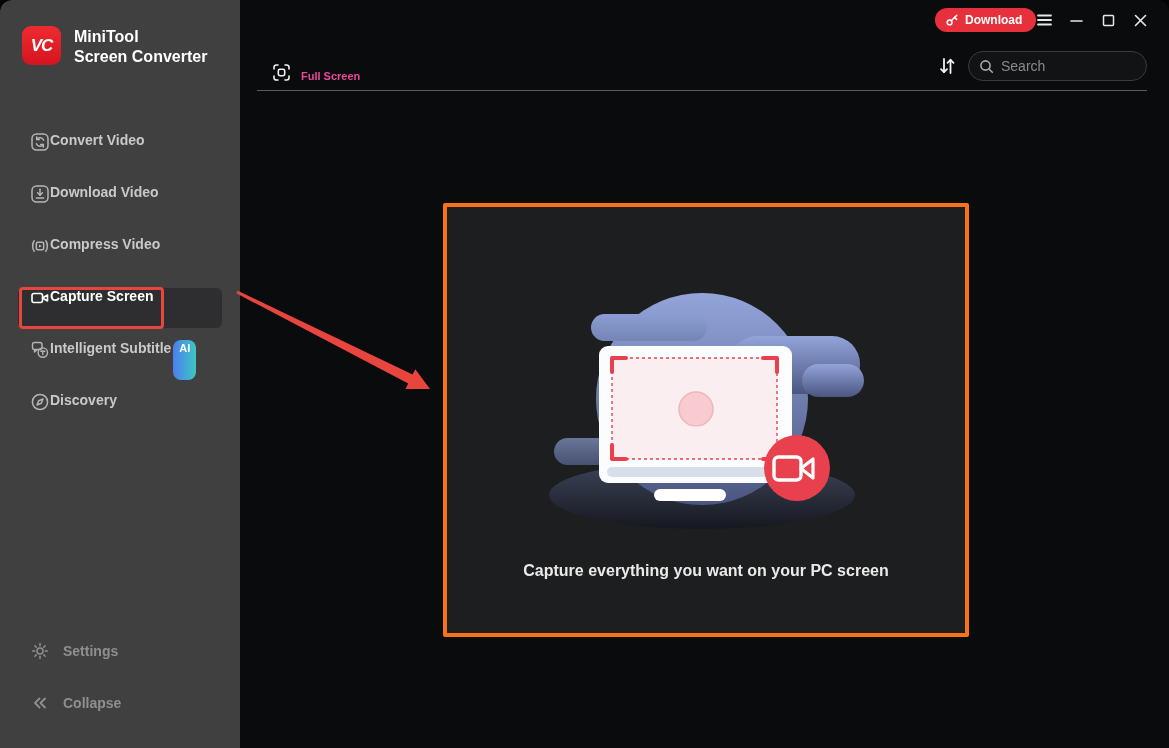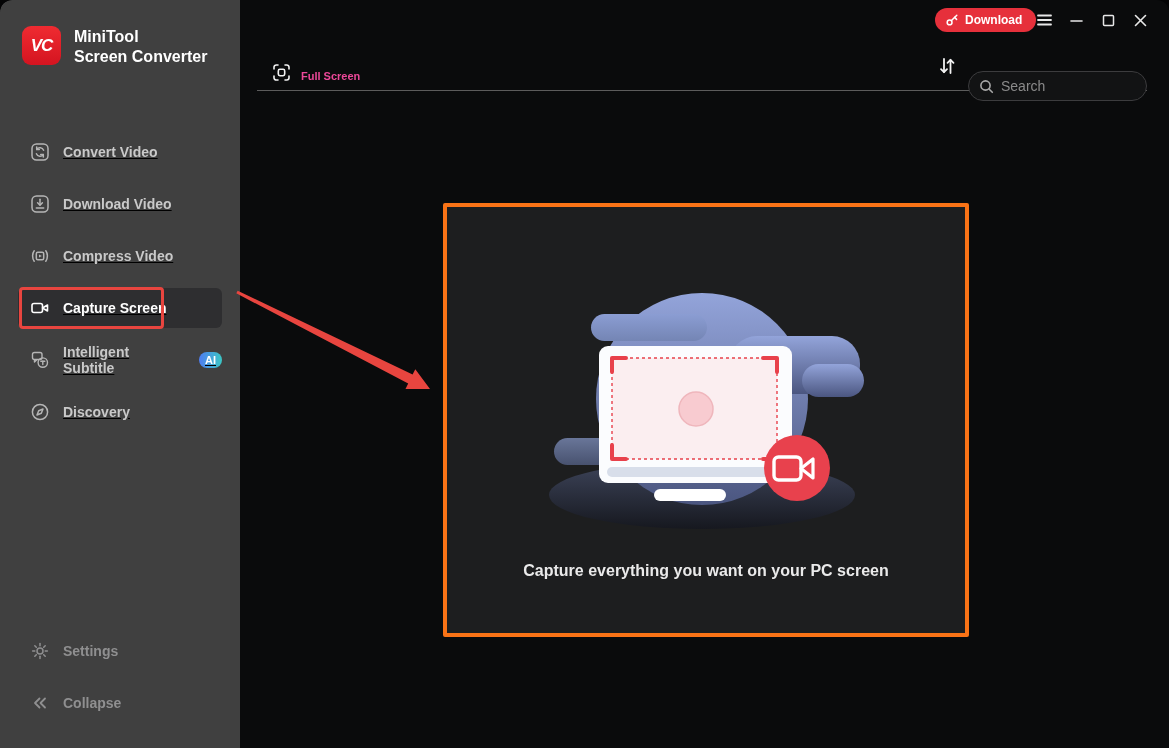--- a/index.html
+++ b/index.html
@@ -12,21 +12,21 @@
   
   .sidebar { position:absolute; left:0; top:0; width:240px; height:748px;
              background:#404040; border-radius:12px 0 0 0; }
   .logo-row { position:absolute; left:22px; top:26px; display:flex; gap:13px; align-items:flex-start; }
   .logo { width:39px; height:39px; border-radius:9px; background:linear-gradient(180deg,#ef2b31,#d41420);
           display:flex; align-items:center; justify-content:center;
           color:#fff; font-weight:bold; font-style:italic; font-size:17px; letter-spacing:-1px; }
   .brand { color:#ffffff; font-weight:bold; font-size:16px; line-height:20px; padding-top:1px; }
 
   .nav-item { position:absolute; left:18px; width:204px; height:40px; border-radius:6px;
-              display:flex; align-items:center; gap:13px; padding-left:12px; cursor:pointer;text-decoration:underline; }
+              display:flex; gap:0; padding-left:12px; cursor:pointer; }
   .nav-item .label { color:#c9c9c9; font-size:14px; font-weight:bold; }
   .nav-item.selected { background:#2e2e30; }
   .nav-item.selected .label { color:#ffffff; }
   .nav-item svg { flex:0 0 auto; }
 
   .annotation-rect { position:absolute; left:19px; top:287px; width:145px; height:42px;
                      border:3px solid #e8453f; border-radius:4px; pointer-events:none; z-index:5; }
 
   .footer-item { position:absolute; left:18px; width:204px; height:40px;
                  display:flex; align-items:center; gap:13px; padding-left:12px; cursor:pointer; }
@@ -42,21 +42,21 @@
   .win-btn { position:absolute; top:8px; width:26px; height:24px; display:flex;
              align-items:center; justify-content:center; cursor:pointer; color:#e8e8e8; }
 
   
   .toolbar-btn { position:absolute; top:52px; height:30px; display:flex; align-items:flex-end; gap:10px;
                  color:#ec4899; font-size:11px; font-weight:bold; cursor:pointer; }
   .divider { position:absolute; left:257px; top:90px; width:890px; height:1px; background:#5c5c5c; }
   .sort-btn { position:absolute; left:936px; top:55px; width:22px; height:22px; cursor:pointer; }
   .search-box { position:absolute; left:968px; top:51px; width:179px; height:30px;
                 background:#121314; border:1px solid #3c3c3e; border-radius:15px;
-                display:flex; align-items:center; padding:0 10px; gap:7px;margin-top:20px; }
+                display:flex; align-items:center; padding:0 10px; gap:7px; }
   .search-box input { background:transparent; border:none; outline:none; color:#cfcfcf;
                       font-size:14px; width:120px; font-family:"Liberation Sans",sans-serif; }
   .search-box input::placeholder { color:#8a8a8a; }
 
   
   .capture-panel { position:absolute; left:443px; top:203px; width:526px; height:434px;
                    background:#1d1e1f; border:4px solid #f97316; border-radius:2px; cursor:pointer; }
   .capture-panel svg.illus { position:absolute; left:0; top:0; }
   .caption { position:absolute; left:0; top:355px; width:100%; text-align:center;
              color:#eaeaea; font-size:16px; font-weight:bold; }

